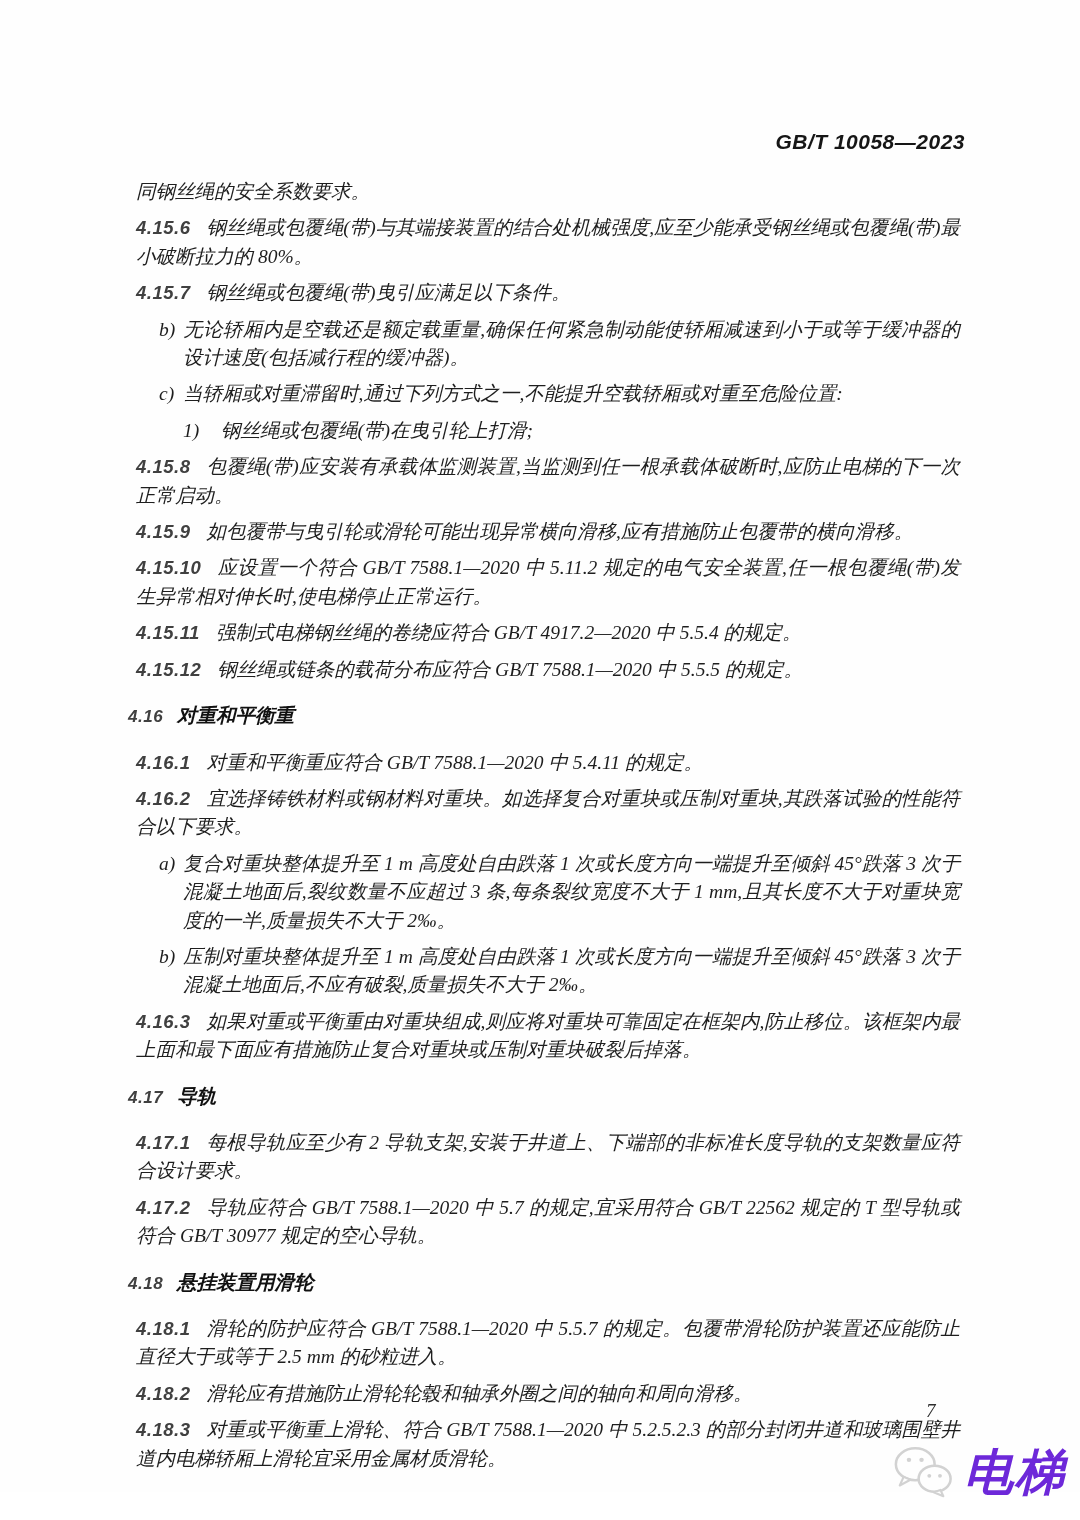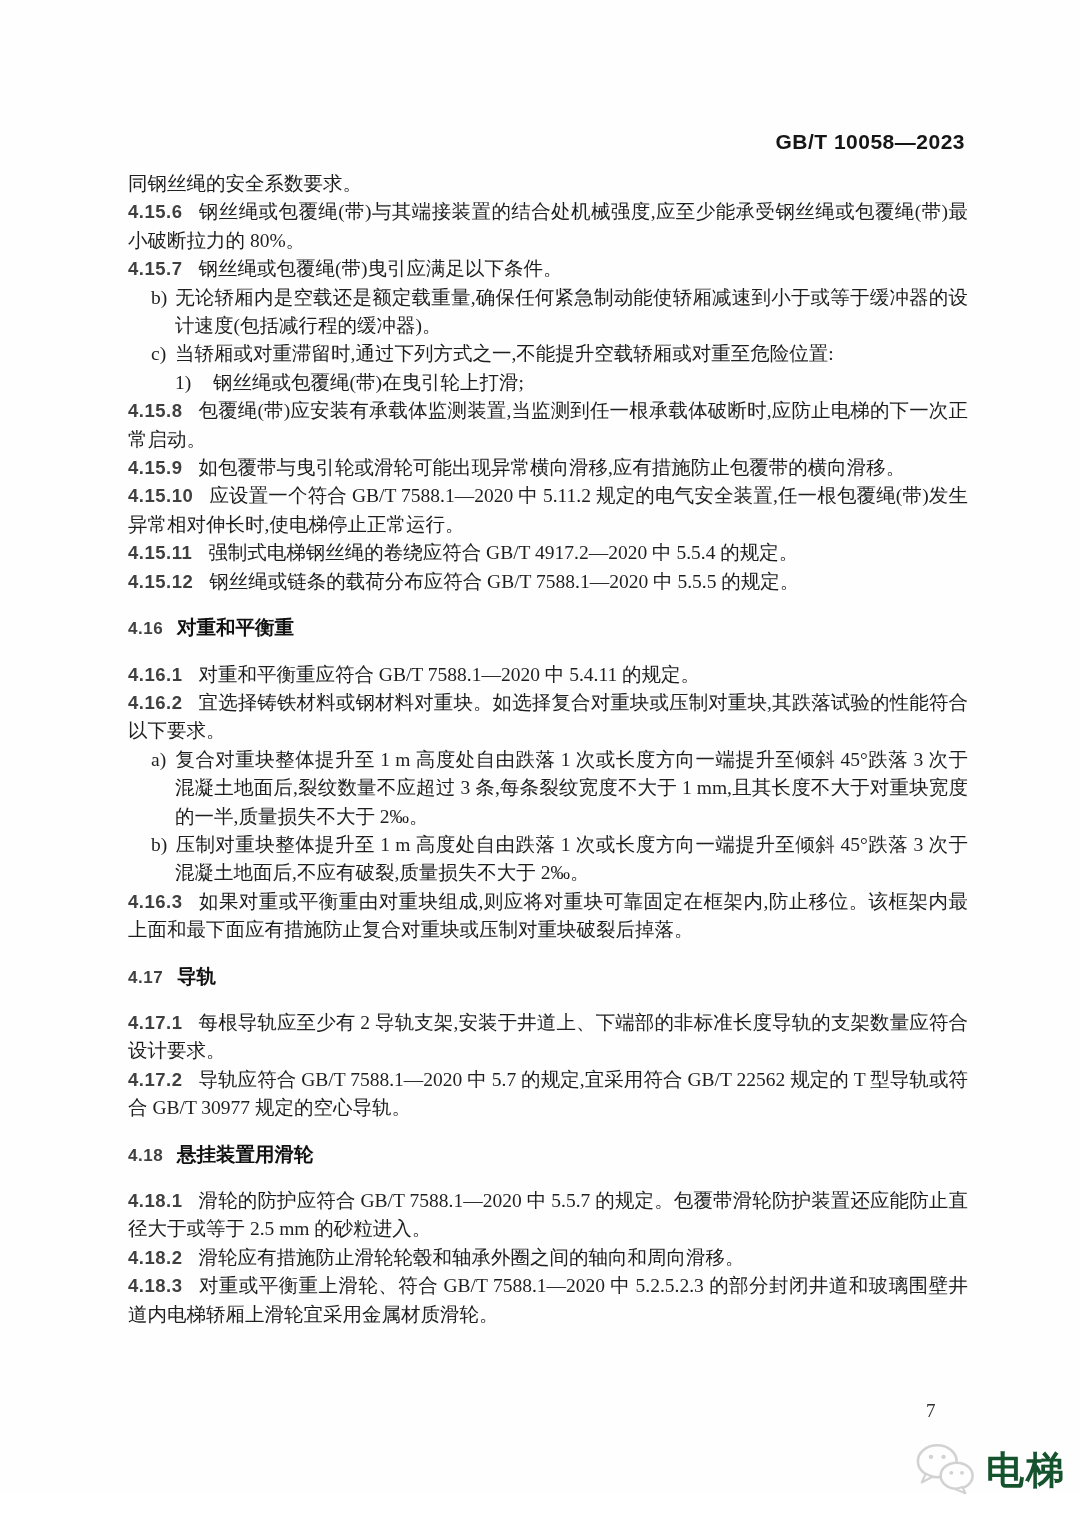--- a/index.html
+++ b/index.html
@@ -7,41 +7,42 @@
     width: 1080px; height: 1520px;
     background: #ffffff;
     font-family: "Liberation Serif", "DejaVu Serif", serif;
     color: #1e1e1e;
     overflow: hidden;
   }
   .page {
     position: relative;
     width: 1080px; height: 1492px;
     background: #fefefe;
+    font-style: italic;
   }
   .std-header {
     position: absolute;
     top: 130px;
     right: 115px;
     font-family: "Liberation Sans", "DejaVu Sans", sans-serif;
     font-weight: bold;
     font-size: 21px;
     letter-spacing: 0.5px;
     color: #161616;
   }
   .content {
     position: absolute;
     top: 170px;
     left: 128px;
     width: 840px;
     font-size: 19.5px;
     line-height: 28.4px;
     text-align: justify;
   }
-  .content p { margin: 0; }
+  .content p { margin: 8px; }
   .para  { margin: 0; }
   .clause-num {
     font-family: "Liberation Sans", "DejaVu Sans", sans-serif;
     font-weight: bold;
     font-size: 18.5px;
     margin-right: 16px;
     letter-spacing: 0.5px;
     color: #404040;
   }
   .heading {
@@ -81,23 +82,23 @@
   }
   .watermark {
     position: absolute;
     top: 1440px;
     right: 14px;
     display: flex;
     align-items: center;
     gap: 10px;
   }
   .watermark .wm-label {
-    font-size: 38px;
+    font-size: 49px;
     font-weight: bold;
-    color: #14532d;
+    color: #6d28d9;
     font-family: "Liberation Sans", "DejaVu Sans", sans-serif;
     letter-spacing: 2px;
   }
   .wm-icon { width: 62px; height: 56px; }
 </style>
 </head>
 <body>
 
 <div class="page">
 

